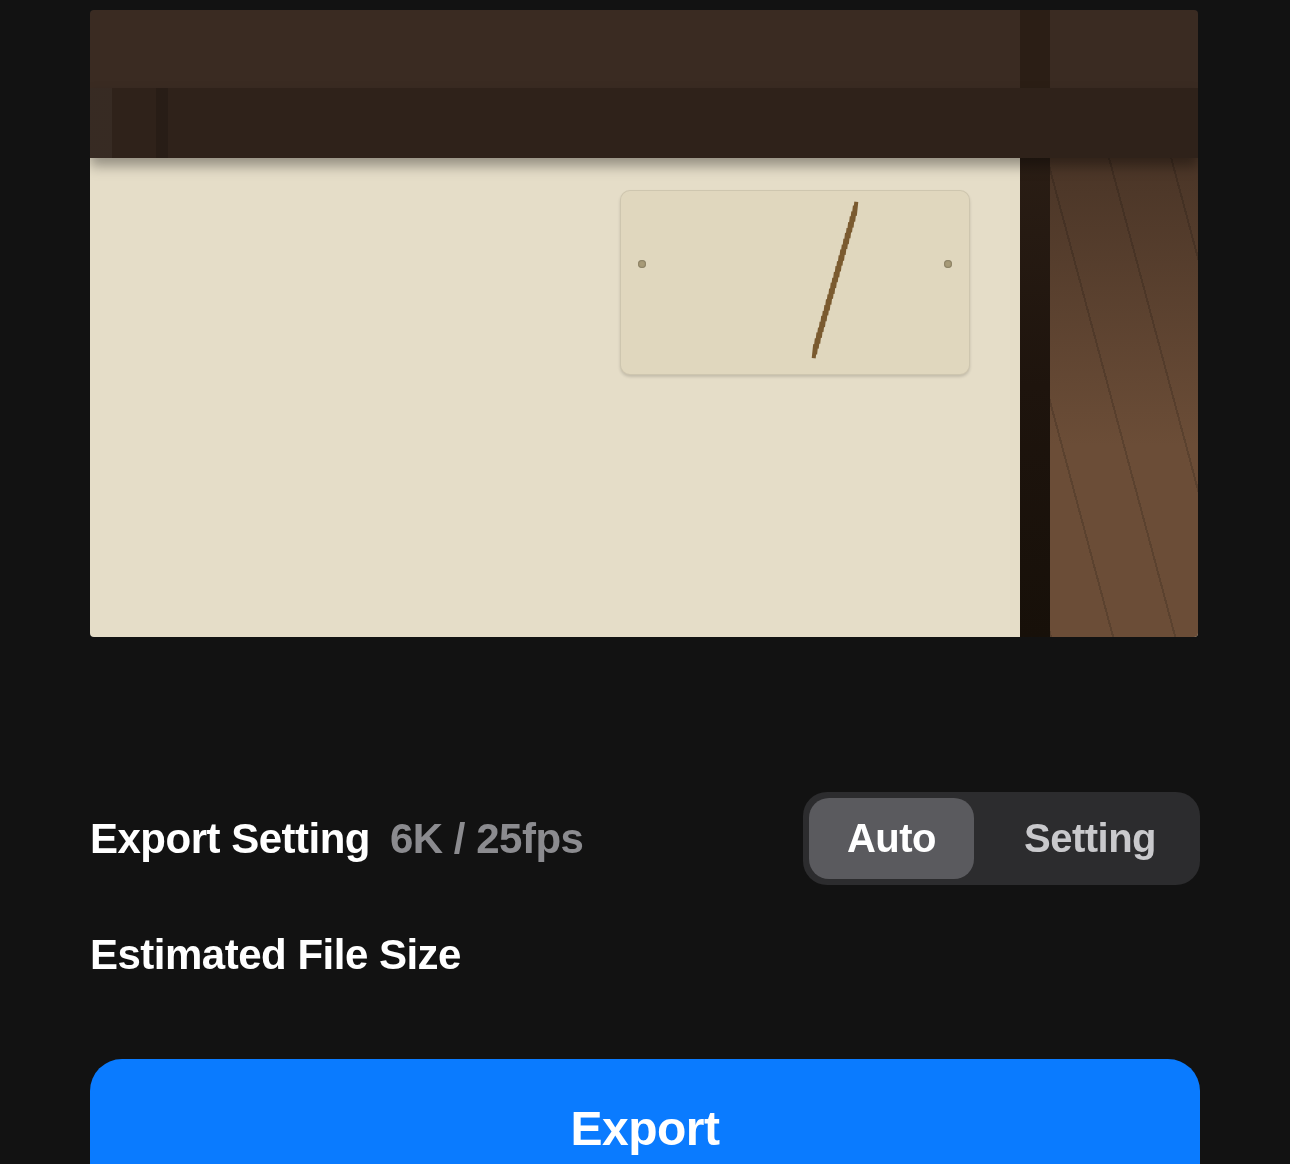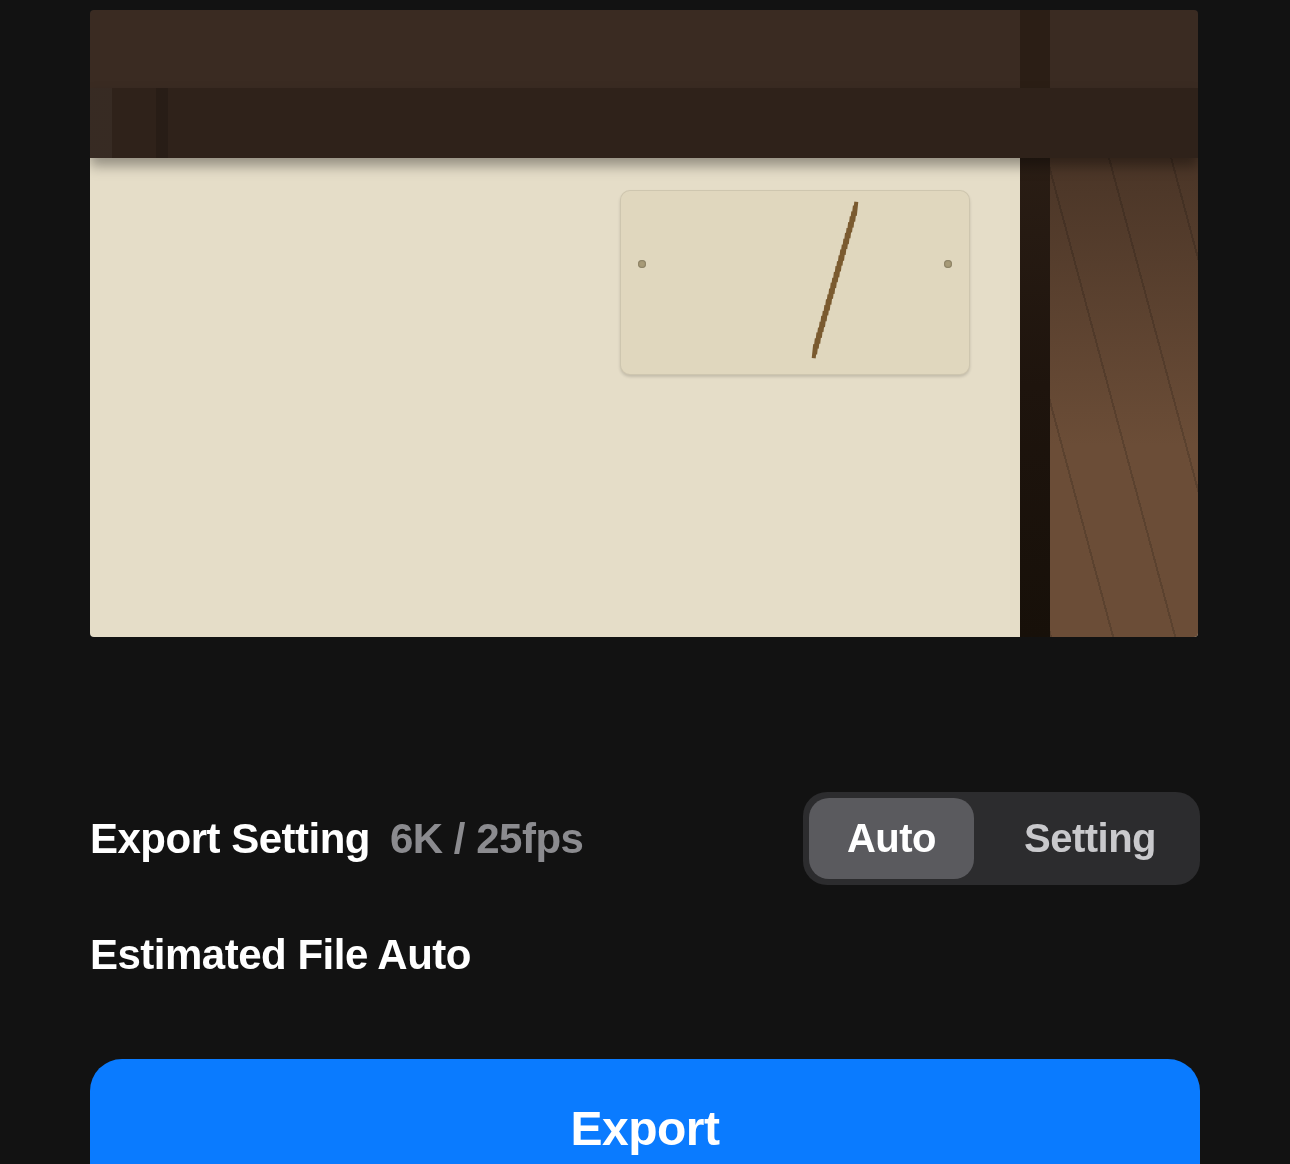--- a/index.html
+++ b/index.html
@@ -196,17 +196,17 @@
       <span class="label">Export Setting</span>
       <span class="value">6K / 25fps</span>
     </div>
     <div class="segmented">
       <button class="seg-btn active">Auto</button>
       <button class="seg-btn">Setting</button>
     </div>
   </div>
 
   <div class="filesize-row">
-    <span class="label">Estimated File Auto</span>
+    <span class="label">Estimated File Size</span>
   </div>
 
   <button class="export-btn">Export</button>
 </div>
 
 </body></html>

